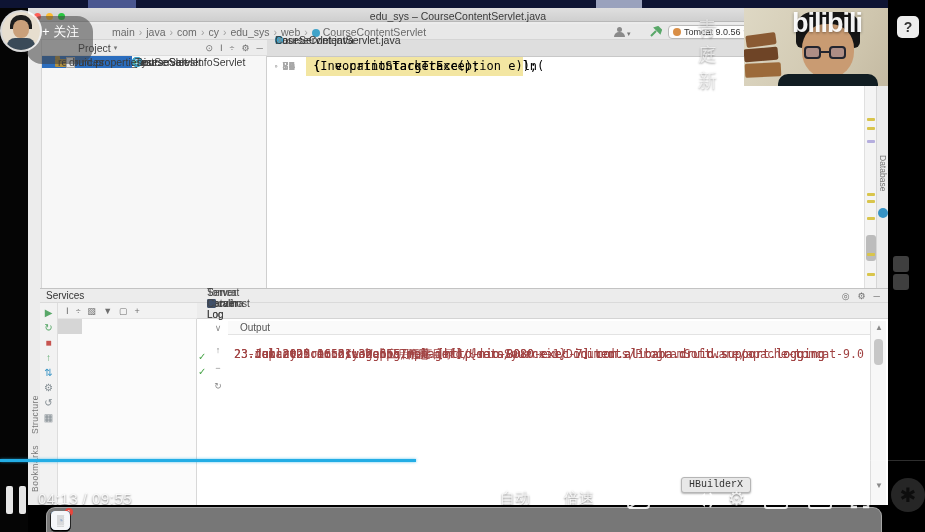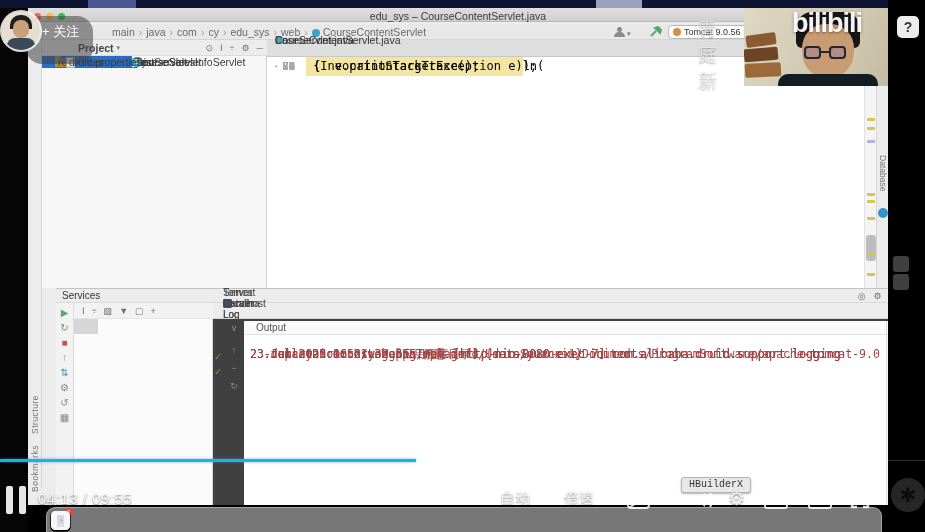--- a/index.html
+++ b/index.html
@@ -37,21 +37,21 @@
   #tomcat-pill span{position:static;}
   .tomcat-ball{display:inline-block;width:8px;height:8px;border-radius:50%;background:#d98e45;flex:0 0 auto;}
   
   #stripe-left{left:0;top:32px;width:14px;height:448px;background:#ececec;border-right:1px solid #d6d6d6;}
   .vlabel{left:2px;width:10px;writing-mode:vertical-rl;transform:rotate(180deg);font-size:8.5px;color:#777;letter-spacing:.5px;}
   
   #project-panel{left:14px;top:32px;width:225px;height:248px;background:#f7f7f7;border-right:1px solid #cfcfcf;}
   #project-header{left:0;top:0;width:225px;height:16px;background:#ececec;border-bottom:1px solid #dcdcdc;
     display:flex;align-items:center;padding:0 4px;font-size:10.5px;color:#444;}
   #project-header *{position:static;}
-  #project-title{font-weight:bold;padding-left:32px;}
+  #project-title{font-weight:normal;padding-left:32px;}
   #project-car{font-size:7px;color:#777;margin-left:3px;}
   #project-icons{margin-left:auto;display:flex;gap:7px;color:#6e6e6e;font-size:9px;}
   #ptree{left:0;top:16px;width:225px;height:232px;overflow:hidden;}
   .trow{position:relative;display:flex;align-items:center;height:12.2px;font-size:10.5px;color:#3a3a3a;white-space:nowrap;}
   .trow *{position:static;flex:0 0 auto;}
   .trow.sel{background:#2b6dbe;color:#fff;}
   .tar{width:9px;font-size:7px;color:#8a8a8a;text-align:center;}
   .trow.sel .tar{color:#dce8f8;}
   .tlabel{margin-left:3px;}
   .tlabel.b{font-weight:bold;}
@@ -84,21 +84,21 @@
   .tk-p{color:#000;}
   .tk-hl{background:#f3e6a2;}
   
   #err-stripe{left:836px;top:32px;width:12px;height:248px;background:#f4f4f4;border-left:1px solid #e0e0e0;}
   .mark{left:2px;width:8px;height:3px;border-radius:1px;}
   #err-thumb{left:1px;top:195px;width:10px;height:26px;background:rgba(120,120,120,.45);border-radius:3px;}
   #stripe-right{left:848px;top:32px;width:12px;height:248px;background:#ececec;border-left:1px solid #d6d6d6;}
   #db-label{left:1px;top:115px;width:10px;writing-mode:vertical-rl;font-size:8.5px;color:#777;}
   #blue-tool-dot{left:1px;top:168px;width:10px;height:10px;border-radius:50%;background:#3592c4;}
   
-  #services{left:28px;top:280px;width:848px;height:217px;background:#404040;border-top:1px solid #c3c3c3;}
+  #services{left:12px;top:280px;width:848px;height:217px;background:#ffffff;border-top:1px solid #c3c3c3;}
   #svc-header{left:0;top:0;width:848px;height:14px;background:#ececec;border-bottom:1px solid #dadada;
     font-size:10px;color:#333;line-height:14px;padding-left:6px;}
   #svc-hicons{right:8px;top:0;display:flex;gap:8px;color:#6e6e6e;font-size:9px;line-height:14px;}
   #svc-hicons span{position:static;}
   #svc-toolcol{left:0;top:14px;width:18px;height:203px;background:#f2f2f2;border-right:1px solid #ddd;
     display:flex;flex-direction:column;align-items:center;gap:4px;padding-top:4px;font-size:10px;}
   #svc-toolcol span{position:static;}
   #svc-filter{left:18px;top:14px;width:139px;height:16px;background:#f2f2f2;display:flex;align-items:center;gap:7px;
     padding-left:8px;color:#6e6e6e;font-size:9px;border-bottom:1px solid #e5e5e5;}
   #svc-filter span{position:static;}

